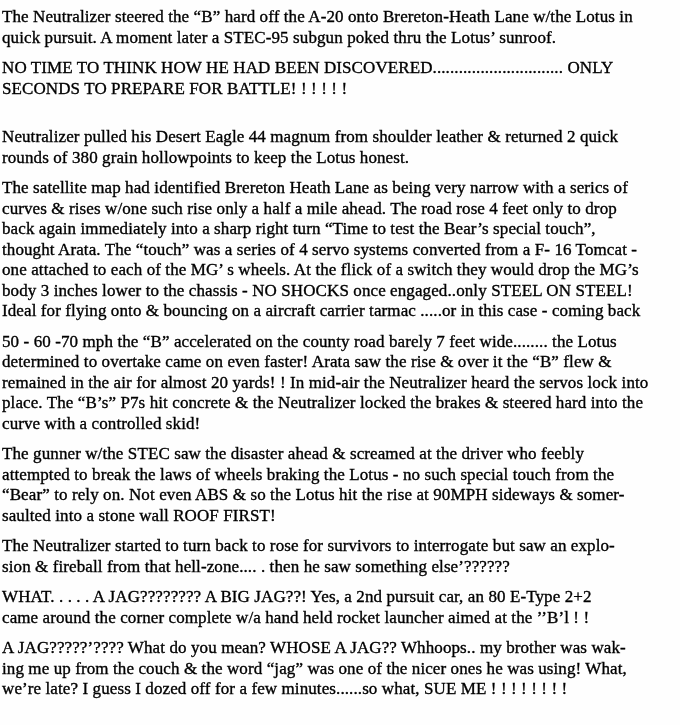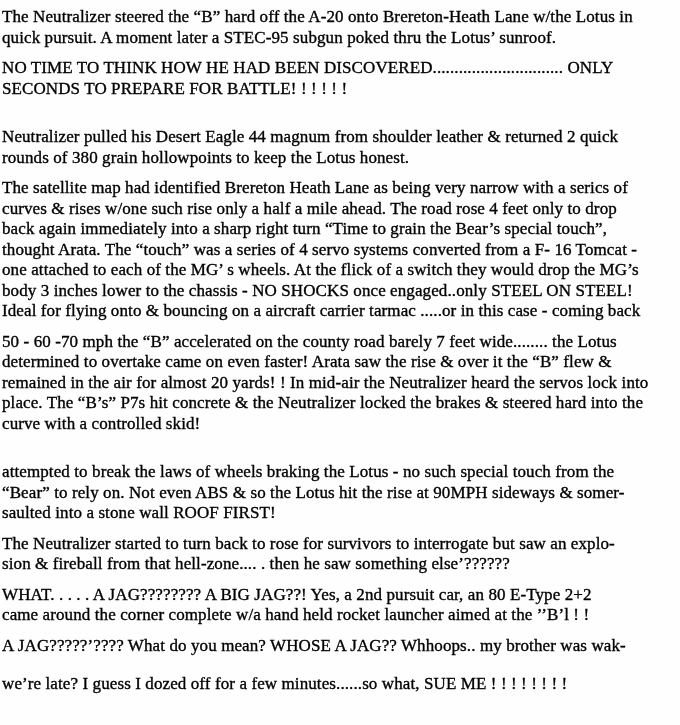--- a/index.html
+++ b/index.html
@@ -53,51 +53,51 @@
 
   <p class="para">
     <br>
     <span class="line">Neutralizer pulled his Desert Eagle 44 magnum from shoulder leather &amp; returned 2 quick</span><br>
     <span class="line">rounds of 380 grain hollowpoints to keep the Lotus honest.</span>
   </p>
 
   <p class="para">
     <span class="line fl">The satellite map had identified Brereton Heath Lane as being very narrow with a serics of</span><br>
     <span class="line">curves &amp; rises w/one such rise only a half a mile ahead. The road rose 4 feet only to drop</span><br>
-    <span class="line">back again immediately into a sharp right turn “Time to grain the Bear’s special touch”,</span><br>
+    <span class="line">back again immediately into a sharp right turn “Time to test the Bear’s special touch”,</span><br>
     <span class="line">thought Arata. The “touch” was a series of 4 servo systems converted from a F- 16 Tomcat -</span><br>
     <span class="line">one attached to each of the MG’ s wheels. At the flick of a switch they would drop the MG’s</span><br>
     <span class="line">body 3 inches lower to the chassis - NO SHOCKS once engaged..only STEEL ON STEEL!</span><br>
     <span class="line">Ideal for flying onto &amp; bouncing on a aircraft carrier tarmac .....or in this case - coming back</span><br>
   </p>
 
   <p class="para">
     <span class="line fl">50 - 60 -70 mph the “B” accelerated on the county road barely 7 feet wide........ the Lotus</span><br>
     <span class="line">determined to overtake came on even faster! Arata saw the rise &amp; over it the “B” flew &amp;</span><br>
     <span class="line">remained in the air for almost 20 yards! ! In mid-air the Neutralizer heard the servos lock into</span><br>
     <span class="line">place. The “B’s” P7s hit concrete &amp; the Neutralizer locked the brakes &amp; steered hard into the</span><br>
     <span class="line">curve with a controlled skid!</span>
   </p>
 
   <p class="para">
-    <br>
+    <span class="line fl">The gunner w/the STEC saw the disaster ahead &amp; screamed at the driver who feebly</span><br>
     <span class="line">attempted to break the laws of wheels braking the Lotus - no such special touch from the</span><br>
     <span class="line">“Bear” to rely on. Not even ABS &amp; so the Lotus hit the rise at 90MPH sideways &amp; somer-</span><br>
     <span class="line">saulted into a stone wall ROOF FIRST!</span>
   </p>
 
   <p class="para">
     <span class="line fl">The Neutralizer started to turn back to rose for survivors to interrogate but saw an explo-</span><br>
     <span class="line">sion &amp; fireball from that hell-zone.... . then he saw something else’??????</span>
   </p>
 
   <p class="para">
     <span class="line fl">WHAT. . . . . A JAG???????? A BIG JAG??! Yes, a 2nd pursuit car, an 80 E-Type 2+2</span><br>
     <span class="line">came around the corner complete w/a hand held rocket launcher aimed at the ’’B’l ! !</span>
   </p>
 
   <p class="para">
     <span class="line fl">A JAG?????’???? What do you mean? WHOSE A JAG?? Whhoops.. my brother was wak-</span><br>
-    <br>
+    <span class="line">ing me up from the couch &amp; the word “jag” was one of the nicer ones he was using! What,</span><br>
     <span class="line">we’re late? I guess I dozed off for a few minutes......so what, SUE ME ! ! ! ! ! ! ! !</span>
   </p>
 
 </div>
 
 </body></html>

